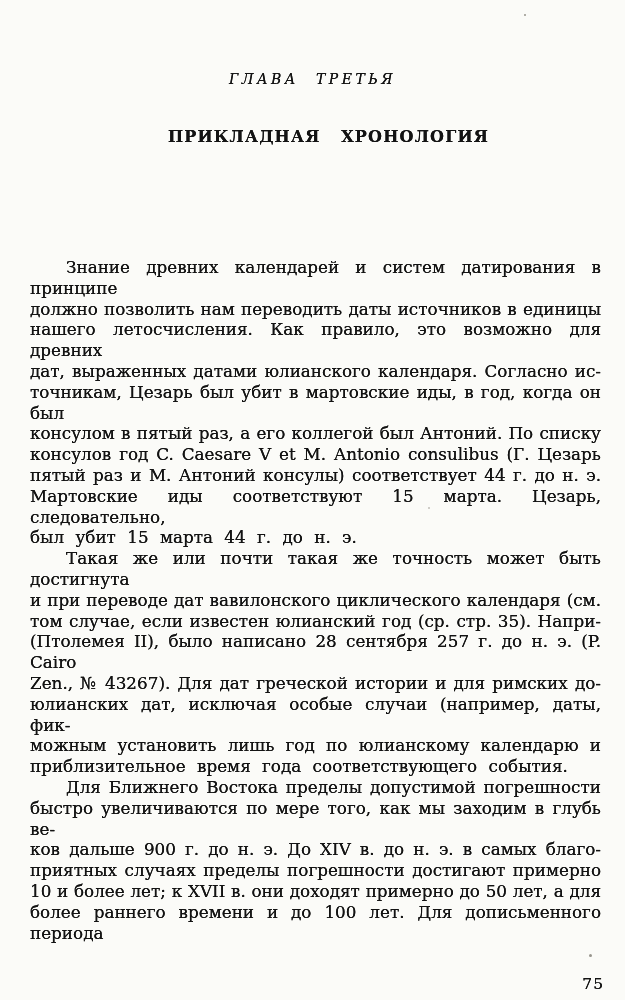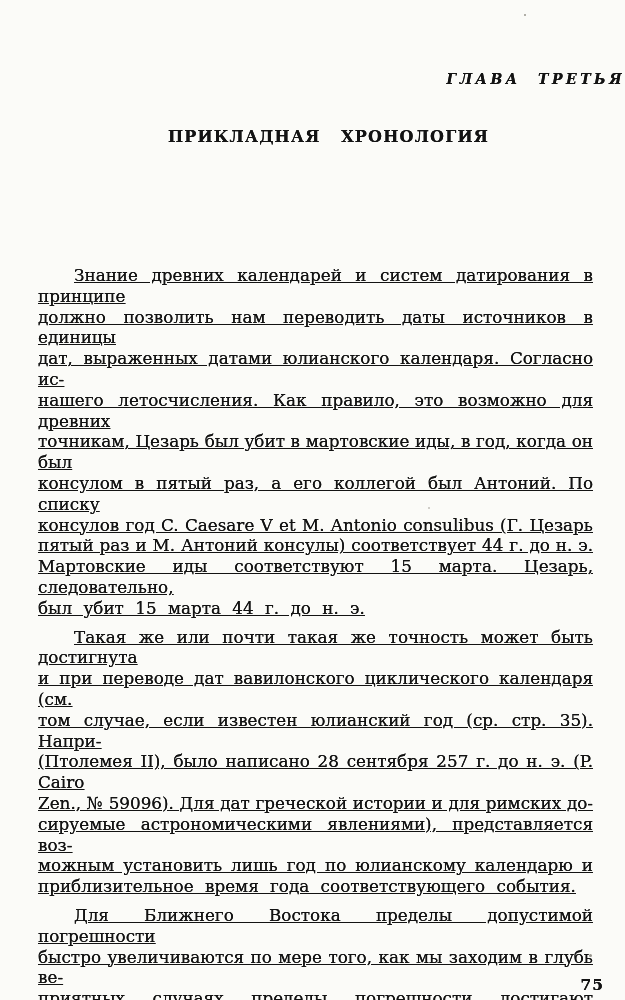--- a/index.html
+++ b/index.html
@@ -14,23 +14,23 @@
   }
   .page {
     position: absolute;
     inset: 0;
   }
   .chapter-heading {
     position: absolute;
     top: 71px;
     left: 0;
     width: 100%;
-    text-align: right;
+    text-align: center;
     font-size: 14px;
-    font-weight: 700;
+    font-weight: 400;
     font-style: italic;
     letter-spacing: 3.5px;
     word-spacing: 9px;
     text-shadow: 0 0 0.3px currentColor;
   }
   .page-title {
     position: absolute;
     top: 111px;
     left: 0;
     width: 100%;
@@ -44,36 +44,36 @@
   }
   .body-text {
     position: absolute;
     left: 30px;
     top: 257px;
     width: 571px;
     font-size: 16.8px;
     line-height: 20.8px;
     text-shadow: 0 0 0.35px currentColor;
   }
-  .paragraph { margin: 8px; text-decoration: underline; }
+  .paragraph { margin: 0; }
   .line {
     text-align: justify;
     text-align-last: justify;
   }
   .line.first { text-indent: 36px; }
   .line.plast {
     text-align-last: left;
     word-spacing: 6px;
   }
   .page-number {
     position: absolute;
     top: 975px;
     right: 21px;
     font-size: 15.5px;
-    font-weight: 700;
+    font-weight: 400;
     letter-spacing: 1px;
     text-shadow: 0 0 0.4px currentColor;
   }
   .speck {
     position: absolute;
     background: #97958d;
     border-radius: 50%;
   }
   .speck.s1 { left: 589px; top: 954px; width: 3px; height: 3px; }
   .speck.s2 { left: 524px; top: 14px;  width: 2px; height: 2px; }
@@ -84,42 +84,43 @@
 
 <div class="page">
   <div class="chapter-heading">ГЛАВА ТРЕТЬЯ</div>
 
   <h1 class="page-title">ПРИКЛАДНАЯ ХРОНОЛОГИЯ</h1>
 
   <div class="body-text">
       <div class="paragraph">
         <div class="line first">Знание древних календарей и систем датирования в принципе</div>
         <div class="line">должно позволить нам переводить даты источников в единицы</div>
+        <div class="line">нашего летосчисления. Как правило, это возможно для древних</div>
         <div class="line">дат, выраженных датами юлианского календаря. Согласно ис-</div>
-        <div class="line">нашего летосчисления. Как правило, это возможно для древних</div>
         <div class="line">точникам, Цезарь был убит в мартовские иды, в год, когда он был</div>
         <div class="line">консулом в пятый раз, а его коллегой был Антоний. По списку</div>
         <div class="line">консулов год C. Caesare V et M. Antonio consulibus (Г. Цезарь</div>
         <div class="line">пятый раз и М. Антоний консулы) соответствует 44 г. до н. э.</div>
         <div class="line">Мартовские иды соответствуют 15 марта. Цезарь, следовательно,</div>
         <div class="line plast">был убит 15 марта 44 г. до н. э.</div>
       </div>
       <div class="paragraph">
         <div class="line first">Такая же или почти такая же точность может быть достигнута</div>
         <div class="line">и при переводе дат вавилонского циклического календаря (см.</div>
         <div class="line">том случае, если известен юлианский год (ср. стр. 35). Напри-</div>
         <div class="line">(Птолемея II), было написано 28 сентября 257 г. до н. э. (P. Cairo</div>
-        <div class="line">Zen., № 59096). Для дат греческой истории и для римских до-</div>
-        <div class="line">сируемые астрономическими явлениями), представляется воз-</div>
+        <div class="line">Zen., № 43267). Для дат греческой истории и для римских до-</div>
+        <div class="line">юлианских дат, исключая особые случаи (например, даты, фик-</div>
         <div class="line">можным установить лишь год по юлианскому календарю и</div>
         <div class="line plast">приблизительное время года соответствующего события.</div>
       </div>
       <div class="paragraph">
         <div class="line first">Для Ближнего Востока пределы допустимой погрешности</div>
         <div class="line">быстро увеличиваются по мере того, как мы заходим в глубь ве-</div>
+        <div class="line">ков дальше 900 г. до н. э. До XIV в. до н. э. в самых благо-</div>
         <div class="line">приятных случаях пределы погрешности достигают примерно</div>
         <div class="line">10 и более лет; к XVII в. они доходят примерно до 50 лет, а для</div>
         <div class="line">более раннего времени и до 100 лет. Для дописьменного периода</div>
       </div>
     </div>
 
   <div class="page-number">75</div>
 
   <div class="speck s1"></div>
   <div class="speck s2"></div>

